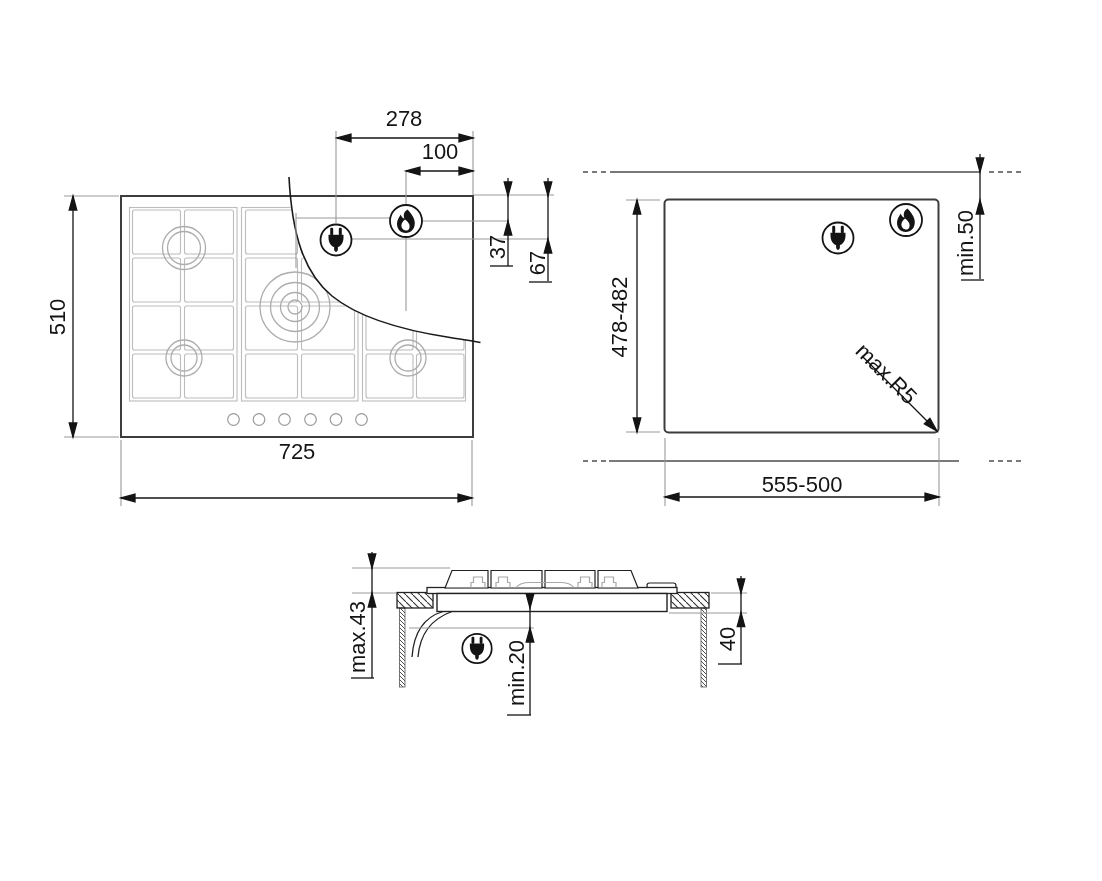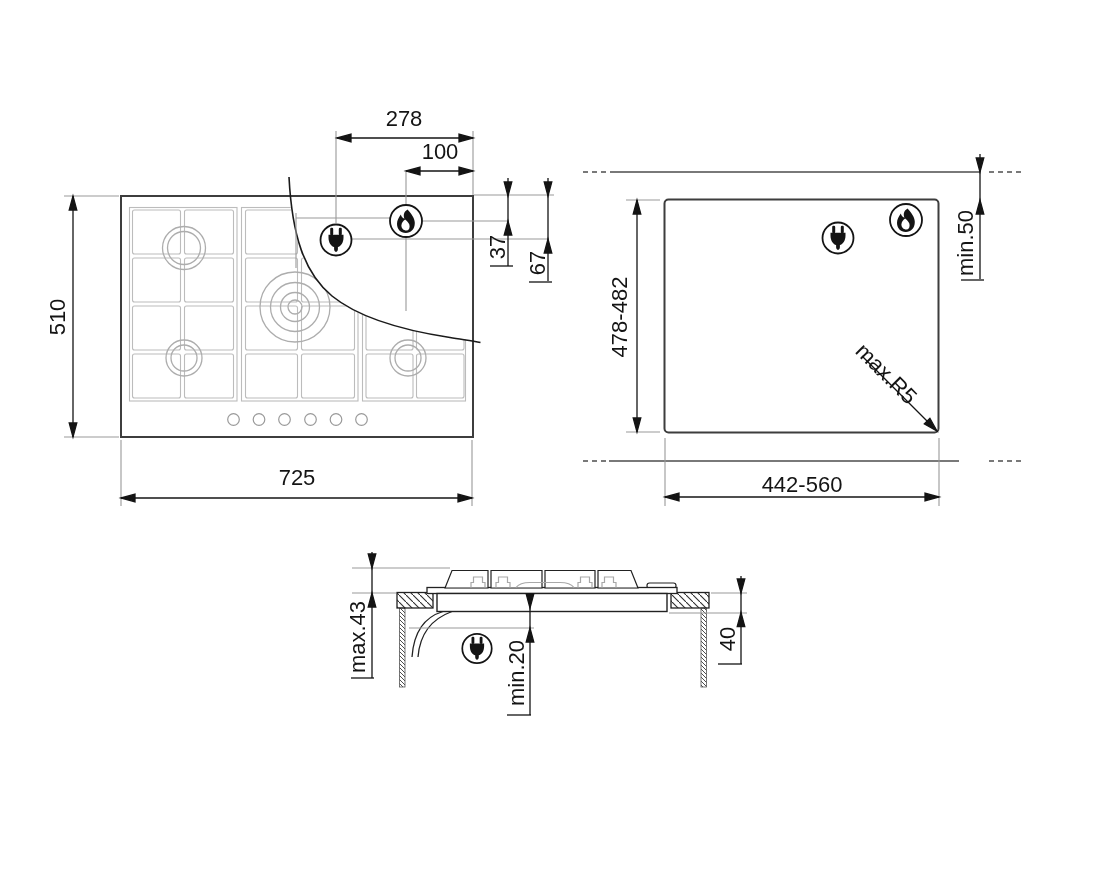--- a/index.html
+++ b/index.html
@@ -248,24 +248,24 @@
           <use href="#icoPlug" transform="translate(477,648.5) scale(0.95)"></use>
         </g>
   </g>
 </svg>
 
 <span class="lbl" style="left:404px;top:119px;">278</span>
 <span class="lbl" style="left:440px;top:152px;">100</span>
 <span class="lbl r90" style="left:498px;top:247px;">37</span>
 <span class="lbl r90" style="left:538px;top:263px;">67</span>
 <span class="lbl r90" style="left:58px;top:317px;">510</span>
-<span class="lbl" style="left:297px;top:478px;">725</span>
+<span class="lbl" style="left:297px;top:452px;">725</span>
 
 <span class="lbl r90" style="left:620px;top:317px;">478-482</span>
-<span class="lbl" style="left:802px;top:485px;">442-560</span>
+<span class="lbl" style="left:802px;top:485px;">555-500</span>
 <span class="lbl r90" style="left:966px;top:243px;">min.50</span>
 <span class="lbl r45" style="left:886px;top:374px;">max.R5</span>
 
 <span class="lbl r90" style="left:358px;top:637px;">max.43</span>
 <span class="lbl r90" style="left:517px;top:673px;">min.20</span>
 <span class="lbl r90" style="left:728px;top:639px;">40</span>
 
 </div>
 
 </body></html>

